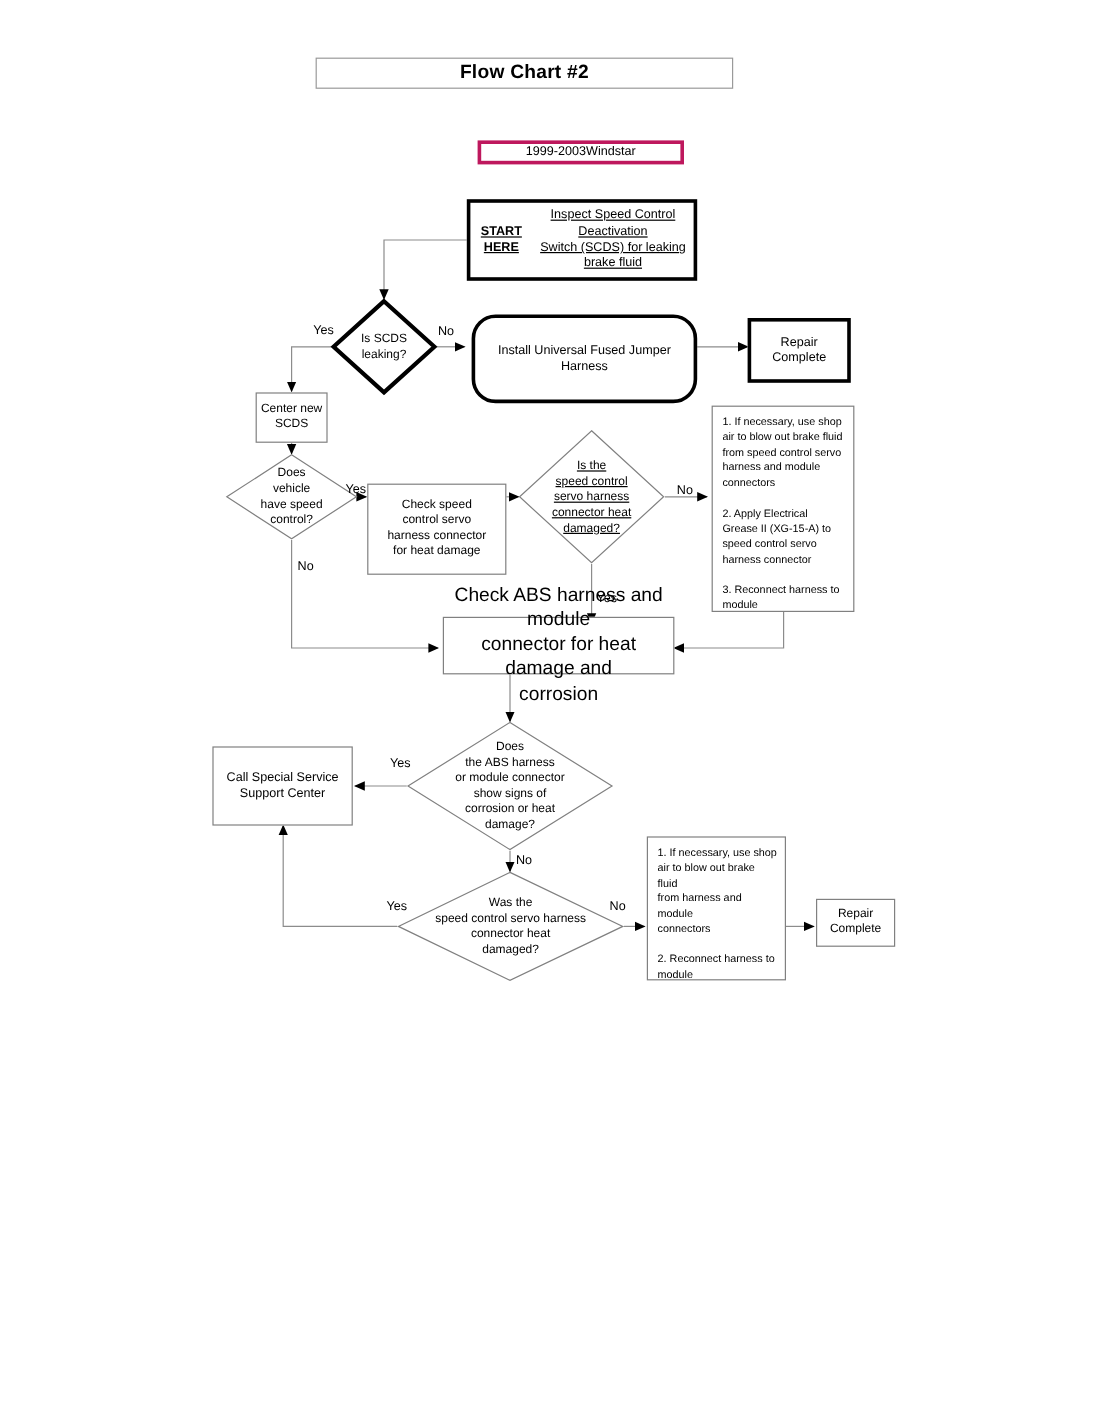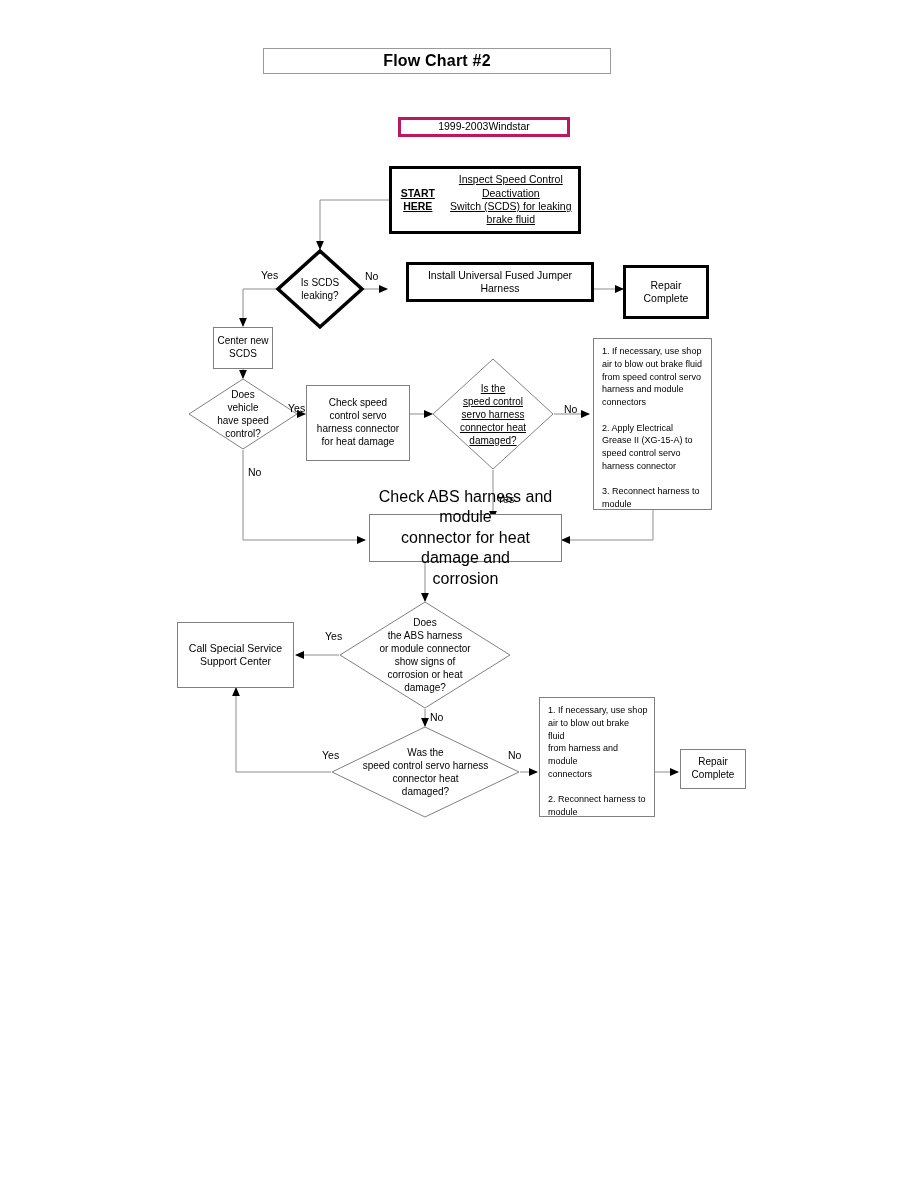--- a/index.html
+++ b/index.html
@@ -147,40 +147,40 @@
   </div>
 
   <div class="diamond-wrap" style="left:276px; top:249px; width:88px; height:80px;">
     <svg width="88" height="80" viewBox="0 0 88 80">
       <polygon points="44,2 86,40 44,78 2,40" fill="#ffffff" stroke="#000000" stroke-width="3.5"></polygon>
     </svg>
     <div class="diamond-label" style="font-size:10px;">Is SCDS
 leaking?</div>
   </div>
 
-  <div class="node box-thick" style="left:406px; top:262px; width:188px; height:40px; font-size:10.5px;">Install Universal Fused Jumper
+  <div class="node box-thick" style="left:393px; top:262px; width:188px; height:74px; font-size:10.5px;border-radius:20px;">Install Universal Fused Jumper
 Harness</div>
 
   <div class="node box-thick" style="left:623px; top:265px; width:86px; height:54px; font-size:10.5px;">Repair
 Complete</div>
 
   <div class="node box-thin" style="left:213px; top:327px; width:60px; height:42px; font-size:10px;">Center new
 SCDS</div>
 
   <div class="diamond-wrap" style="left:188px; top:378px; width:110px; height:72px;">
     <svg width="110" height="72" viewBox="0 0 110 72">
       <polygon points="55,1 109,36 55,71 1,36" fill="#ffffff" stroke="#808080" stroke-width="1"></polygon>
     </svg>
     <div class="diamond-label" style="font-size:10px;">Does
 vehicle
 have speed
 control?</div>
   </div>
 
-  <div class="node box-thin" style="left:306px; top:385px; width:104px; height:76px; font-size:10px;">Check speed
+  <div class="node box-thin" style="left:306px; top:403px; width:116px; height:76px; font-size:10px;">Check speed
 control servo
 harness connector
 for heat damage</div>
 
   <div class="diamond-wrap" style="left:432px; top:358px; width:122px; height:112px;">
     <svg width="122" height="112" viewBox="0 0 122 112">
       <polygon points="61,1 121,56 61,111 1,56" fill="#ffffff" stroke="#808080" stroke-width="1"></polygon>
     </svg>
     <div class="diamond-label" style="font-size:10px;text-decoration:underline;">Is the
 speed control

